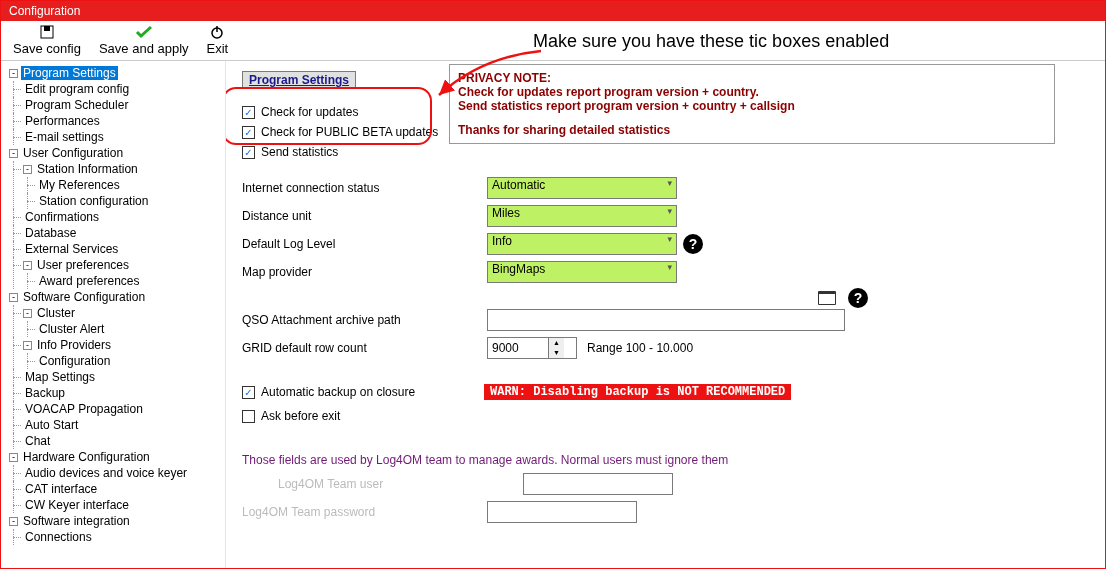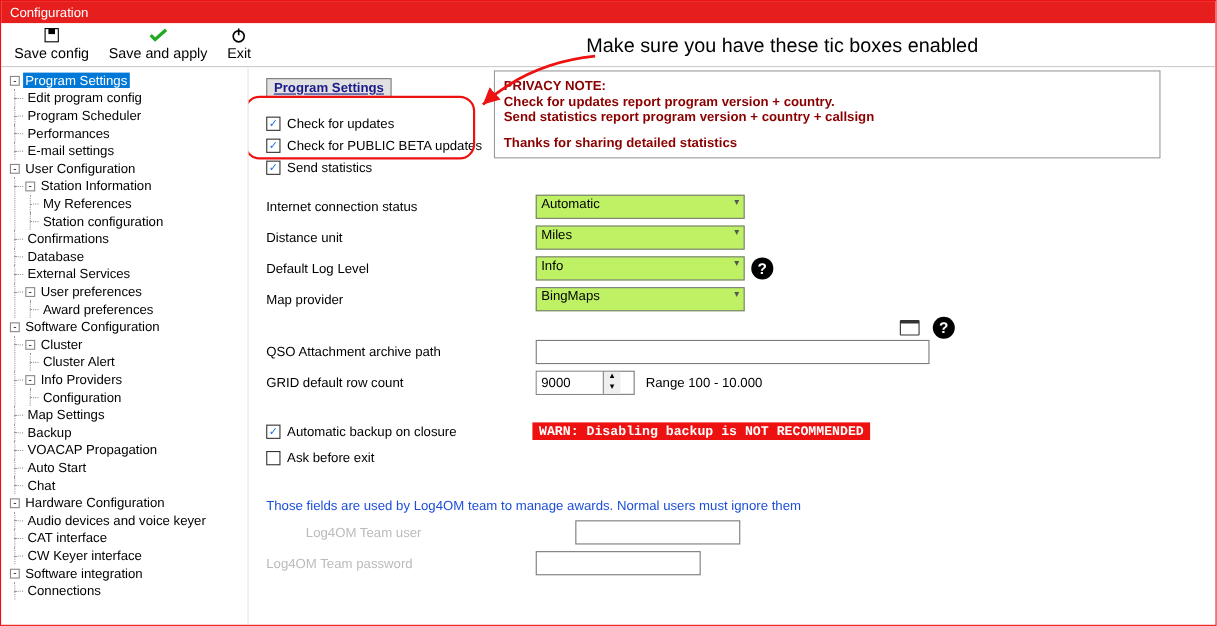--- a/index.html
+++ b/index.html
@@ -30,21 +30,21 @@
 .form-row .flabel { width: 245px; }
 .sel-box { width: 190px; height: 22px; border: 1px solid #7a7a7a; background: #bef264; display:flex; align-items:flex-start; justify-content:space-between; padding:0 4px;}
 .sel-box .arr { font-size: 9px; color:#555;}
 .help { width: 20px; height: 20px; border-radius: 50%; background: #000; color: #fff; display:inline-flex; align-items:center; justify-content:center; font-weight:bold; margin-left:6px; font-size:14px;}
 .txt-in { height: 22px; border: 1px solid #7a7a7a; padding: 0 4px; background:#fff;}
 .spin { display:flex; align-items:flex-end; height:22px; border:1px solid #7a7a7a; width:90px;}
 .spin input { border:none; width:60px; height:100%; padding:0 4px; outline:none;}
 .spin .arrs { display:flex; flex-direction:column; width:16px; border-left:1px solid #7a7a7a;}
 .spin .arrs div{font-size:7px; text-align:center; height:10px; line-height:10px; background:#efefef;}
 .warn-badge { background: #e11; color: #fff; font-weight: bold; padding: 1px 6px; display:inline-block;font-family:Liberation Mono, monospace;}
-.hint { color: #1d4ed8; margin-top: 30px; }
+.hint { color: #701a75; margin-top: 30px; }
 .annot { position: absolute; color: #000; font-size: 18px; font-family: Arial; z-index:50;}
 .arrow-svg { position:absolute; z-index:49; pointer-events:none;}
 .folder-ic { width:18px; height:14px; border:1px solid #333; border-top:3px solid #333; border-radius:1px; position:relative; display:inline-block;}
 </style>
 </head>
 <body>
 
 <div class="titlebar">
   <span>Configuration</span>
 </div>

